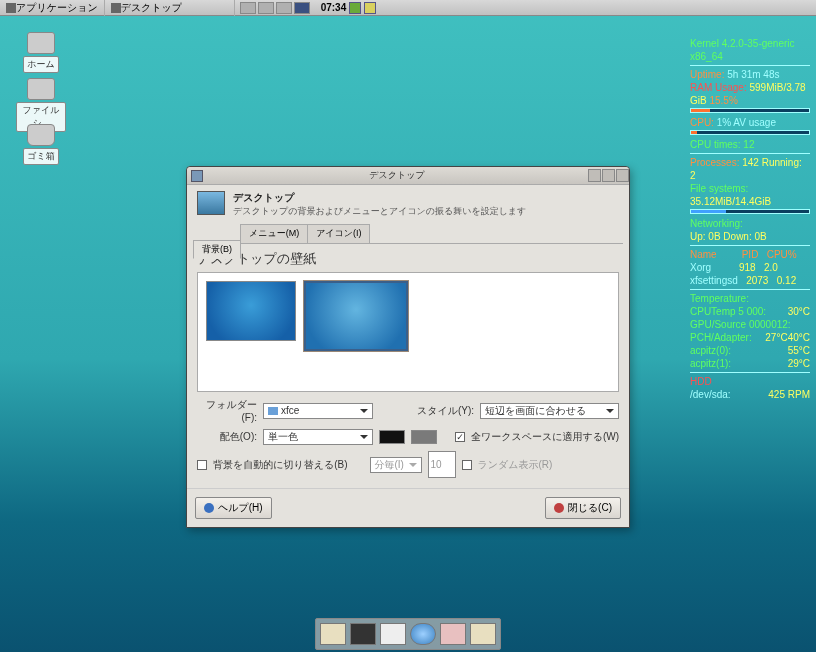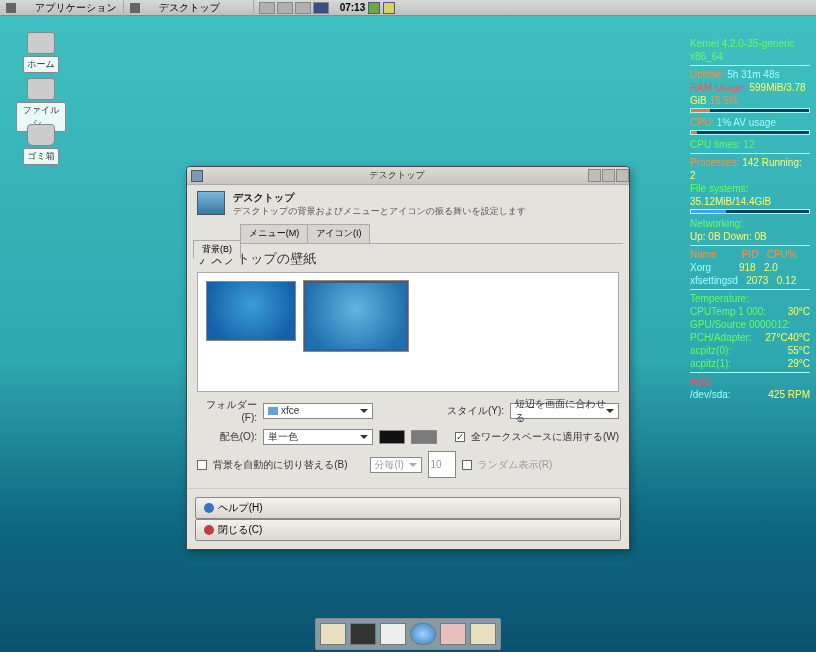--- a/index.html
+++ b/index.html
@@ -1,20 +1,20 @@
 <!DOCTYPE html>
 <html><head>
 <meta charset="utf-8">
 <style>
 * { margin:0; padding:0; box-sizing:border-box; font-family:sans-serif; font-size:10px; }
 body { width:816px; height:652px; background:linear-gradient(to bottom,#40c0c0 0%,#2fa8b0 55%,#0e6882 80%,#0a5270 100%); position:relative; overflow:hidden; }
 
 
 .panel { height:16px; background:linear-gradient(#d8d8d8,#c0c0c0); display:flex; align-items:center; border-bottom:1px solid #888; }
-.panel-btn { padding:0 6px; height:16px; display:flex; align-items:center; gap:19px; border-right:1px solid #aaa; cursor:pointer; }
+.panel-btn { padding:0 6px; height:16px; display:flex; align-items:center; gap:0; border-right:1px solid #aaa; cursor:pointer; }
 .panel-btn .ico { width:10px; height:10px; background:#666; display:inline-block; }
 .ws-group { display:flex; }
 .ws { width:16px; height:12px; border:1px solid #888; background:#b0b0b0; margin:0 1px; cursor:pointer; }
 .ws.active { background:#3a5080; }
 .panel-r { margin-left:4px; display:flex; align-items:center; gap:3px; }
 .clock { margin-left:6px; font-weight:bold; }
 .tray-ico { width:12px; height:12px; background:#6aaa3a; border:1px solid #558; }
 
 
 .dicon { position:absolute; left:16px; width:50px; text-align:center; cursor:pointer; }
@@ -50,21 +50,21 @@
 .row { display:flex; align-items:center; gap:6px; margin-top:6px; font-size:9px; color:#333; }
 .row .lbl { width:60px; text-align:right; }
 .select { border:1px solid #888; background:#fff; padding:1px 4px; height:16px; display:flex; align-items:center; justify-content:space-between; cursor:pointer; }
 .select .arr { border-left:4px solid transparent; border-right:4px solid transparent; border-top:4px solid #333; }
 .swatch { width:26px; height:14px; border:1px solid #888; cursor:pointer; }
 .cb { width:10px; height:10px; border:1px solid #666; background:#fff; display:inline-flex; align-items:center; justify-content:center; cursor:pointer; }
 .cb.checked::after { content:"✓"; font-size:9px; color:#333; }
 .spin { width:28px; height:27px; border:1px solid #888; background:#fff; padding:0 2px; display:flex; align-items:center; color:#999;}
 .muted { color:#999; }
 
-.btnbar { display:flex; justify-content:space-between; padding:8px 8px; border-top:1px solid #ccc; margin-top:6px; background:#e4e2dd;flex-direction:column;}
+.btnbar { display:flex; justify-content:space-between; padding:8px 8px; border-top:1px solid #ccc; margin-top:6px; background:#e4e2dd;}
 .btn { border:1px solid #888; background:linear-gradient(#f4f1ec,#dad6d0); padding:3px 8px; display:flex; align-items:center; gap:4px; cursor:pointer; font-size:9px; border-radius:2px;}
 .btn .bi { width:10px; height:10px; border-radius:5px; }
 .bi-help { background:#3a70c0; }
 .bi-close { background:#c04040; }
 
 
 .dock { position:absolute; bottom:2px; left:50%; transform:translateX(-50%); display:flex; gap:4px; padding:4px; background:rgba(185,185,185,.7); border:1px solid #888; border-radius:2px;}
 .dock-ico { width:26px; height:22px; background:#ccc; border:1px solid #777; cursor:pointer; }
 .dock-ico.fm { background:#e8dfc0; }
 .dock-ico.term { background:#333; }
@@ -95,21 +95,21 @@
     <span class="ico"></span>
     <span>デスクトップ</span>
   </div>
   <div class="ws-group" style="margin-left:4px">
     <div class="ws"></div>
     <div class="ws"></div>
     <div class="ws"></div>
     <div class="ws active"></div>
   </div>
   <div class="panel-r">
-    <span class="clock">07:13</span>
+    <span class="clock">07:34</span>
     <span class="tray-ico"></span>
     <span class="tray-ico" style="background:#d8d060"></span>
   </div>
 </div>
 
 <div class="dicon di-home">
   <div class="img"></div>
   <span class="lbl">ホーム</span>
 </div>
 <div class="dicon di-fs">
@@ -154,21 +154,21 @@
       <span class="lbl">フォルダー(F):</span>
       <div class="select" style="width:110px">
         <span style="display:flex;align-items:center;gap:3px">
             <span style="width:10px;height:8px;background:#6aa0d8;display:inline-block"></span>
             <span>xfce</span>
           </span>
         <span class="arr"></span>
       </div>
       <span style="flex:1"></span>
       <span>スタイル(Y):</span>
-      <div class="select" style="width:109px">
+      <div class="select" style="width:139px">
         <span>短辺を画面に合わせる</span>
         <span class="arr"></span>
       </div>
     </div>
 
     <div class="row">
       <span class="lbl">配色(O):</span>
       <div class="select" style="width:110px">
         <span>単一色</span>
         <span class="arr"></span>
@@ -238,21 +238,21 @@
       <i style="width:30%;background:#40a0ff"></i>
     </div>
   <div class="grn">Networking:</div>
   <div class="ylw"> Up:  0B    Down:  0B</div>
   <div class="hr"></div>
   <div class="org"><span>Name</span> &nbsp;&nbsp;&nbsp;&nbsp;&nbsp;&nbsp;&nbsp; <span>PID</span> &nbsp; <span>CPU%</span></div>
   <div><span>Xorg</span> &nbsp;&nbsp;&nbsp;&nbsp;&nbsp;&nbsp;&nbsp;&nbsp; <span class="ylw">918</span> &nbsp; <span class="ylw">2.0</span></div>
   <div><span>xfsettingsd</span> &nbsp; <span class="ylw">2073</span> &nbsp; <span class="ylw">0.12</span></div>
   <div class="hr"></div>
   <div class="grn">Temperature:</div>
-  <div class="grn"><span>CPUTemp 1 000:</span> <span class="ylw" style="float:right">30°C</span></div>
+  <div class="grn"><span>CPUTemp 5 000:</span> <span class="ylw" style="float:right">30°C</span></div>
   <div class="grn"><span>GPU/Source 0000012:</span> <span class="ylw" style="float:right">40°C</span></div>
   <div class="grn"><span>PCH/Adapter:</span> <span class="ylw" style="float:right">27°C</span></div>
   <div class="grn"><span>acpitz(0):</span> <span class="ylw" style="float:right">55°C</span></div>
   <div class="grn"><span>acpitz(1):</span> <span class="ylw" style="float:right">29°C</span></div>
   <div class="hr"></div>
   <div class="red">HDD</div>
   <div><span>/dev/sda:</span> <span class="ylw" style="float:right">425 RPM</span></div>
 </div>
 
 </body></html>

